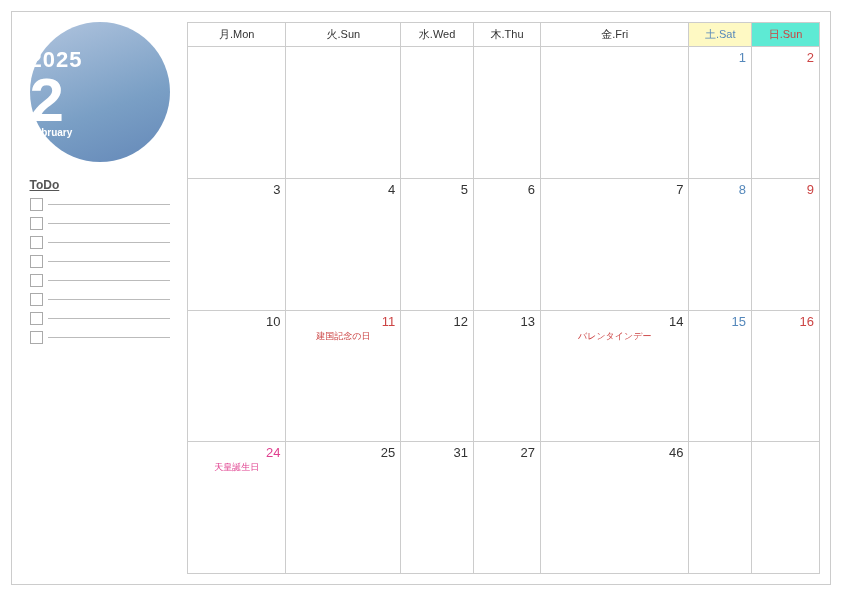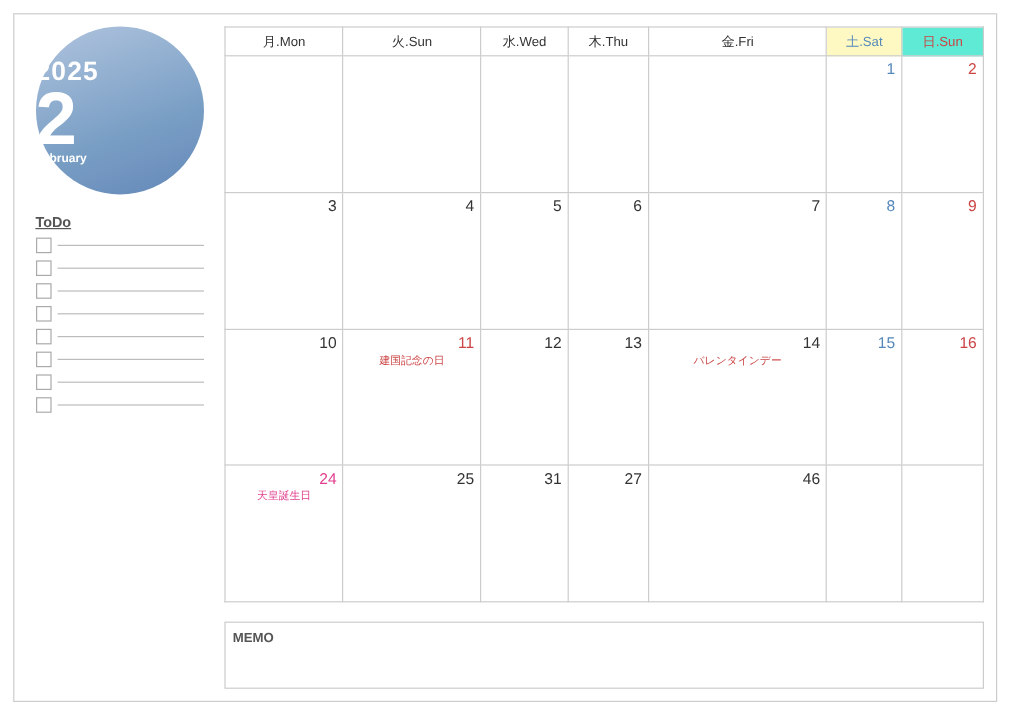--- a/index.html
+++ b/index.html
@@ -292,17 +292,14 @@
               <div class="day-num-cell">27</div>
             </td>
             <td>
               <div class="day-num-cell">46</div>
             </td>
             <td></td>
             <td></td>
           </tr>
         </tbody>
     </table>
-    <div class="memo-section">
-      <span class="memo-label">MEMO</span>
-    </div>
   </div>
 </div>
 
 </body></html>

